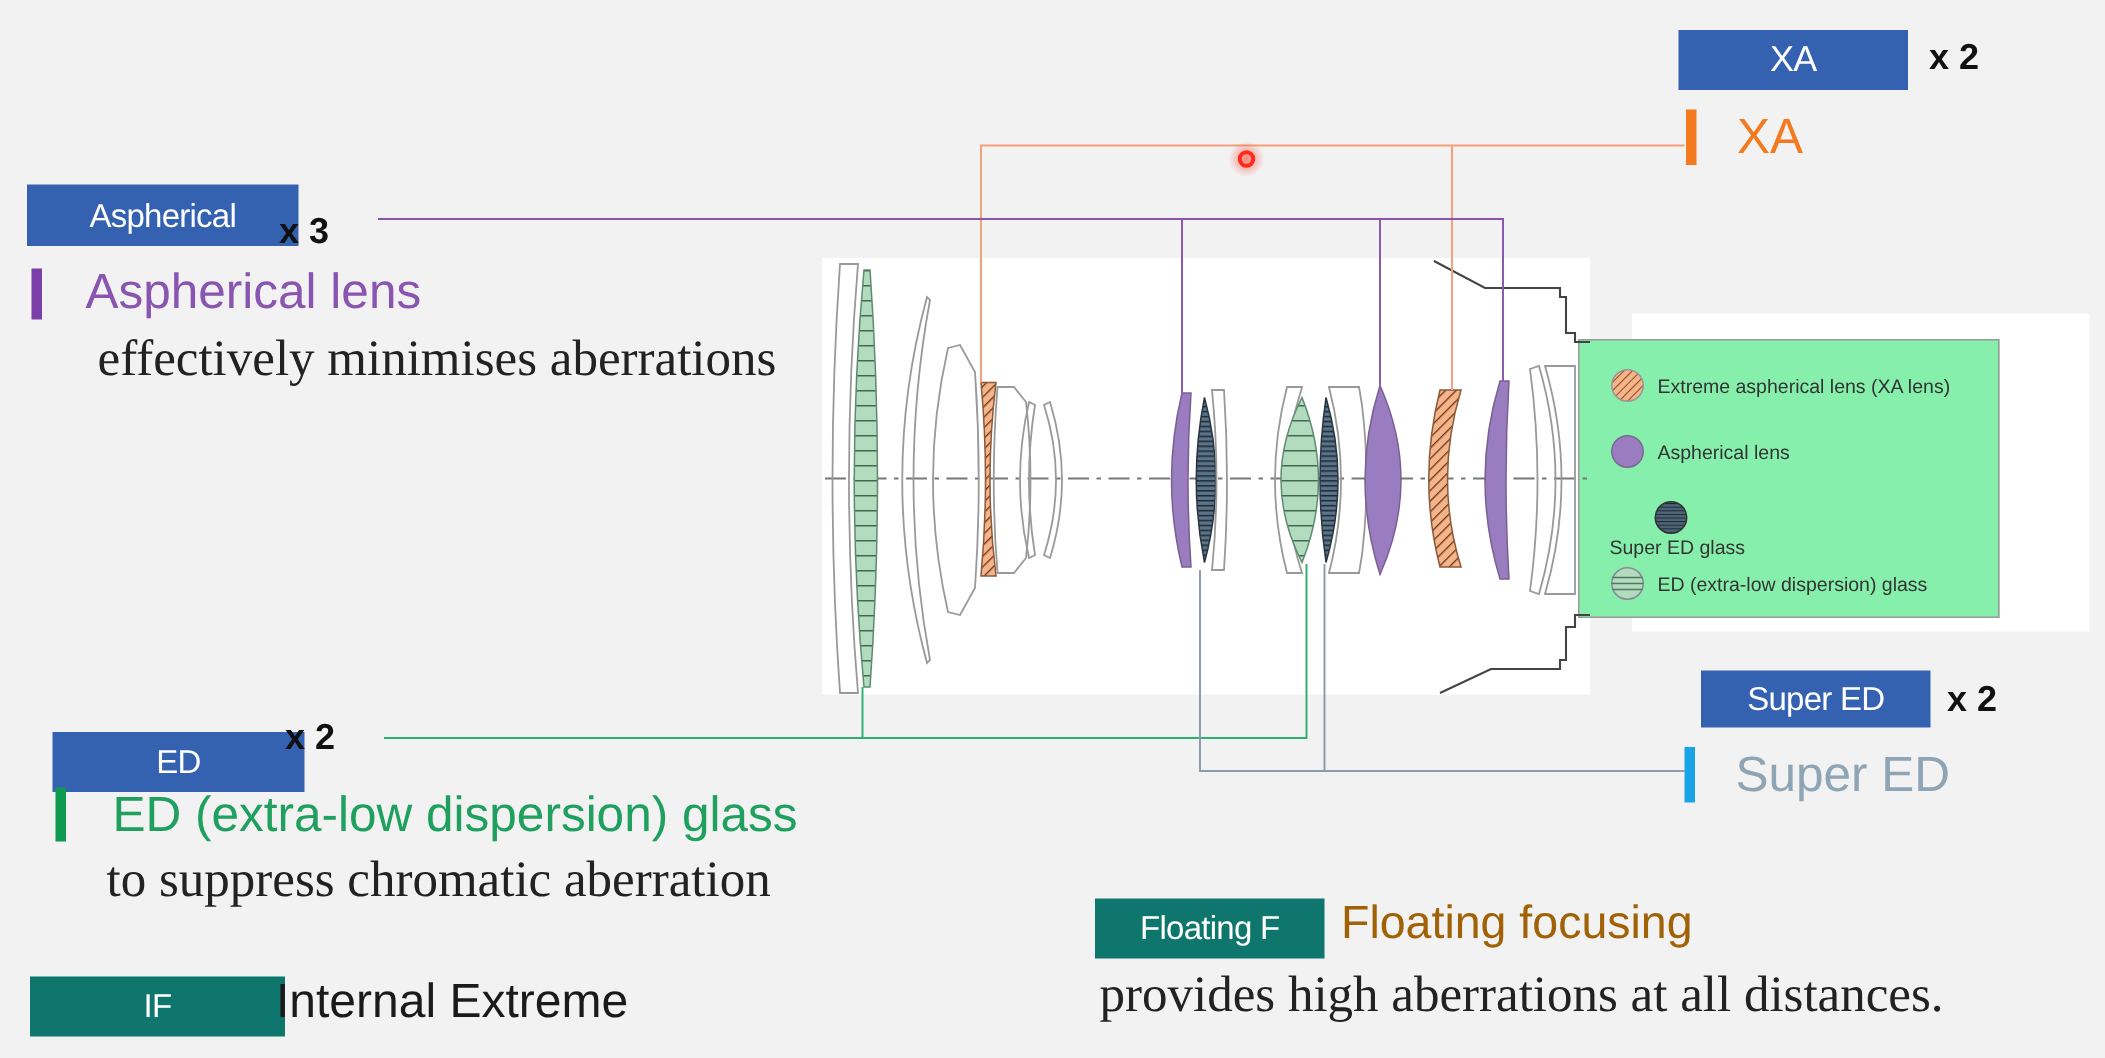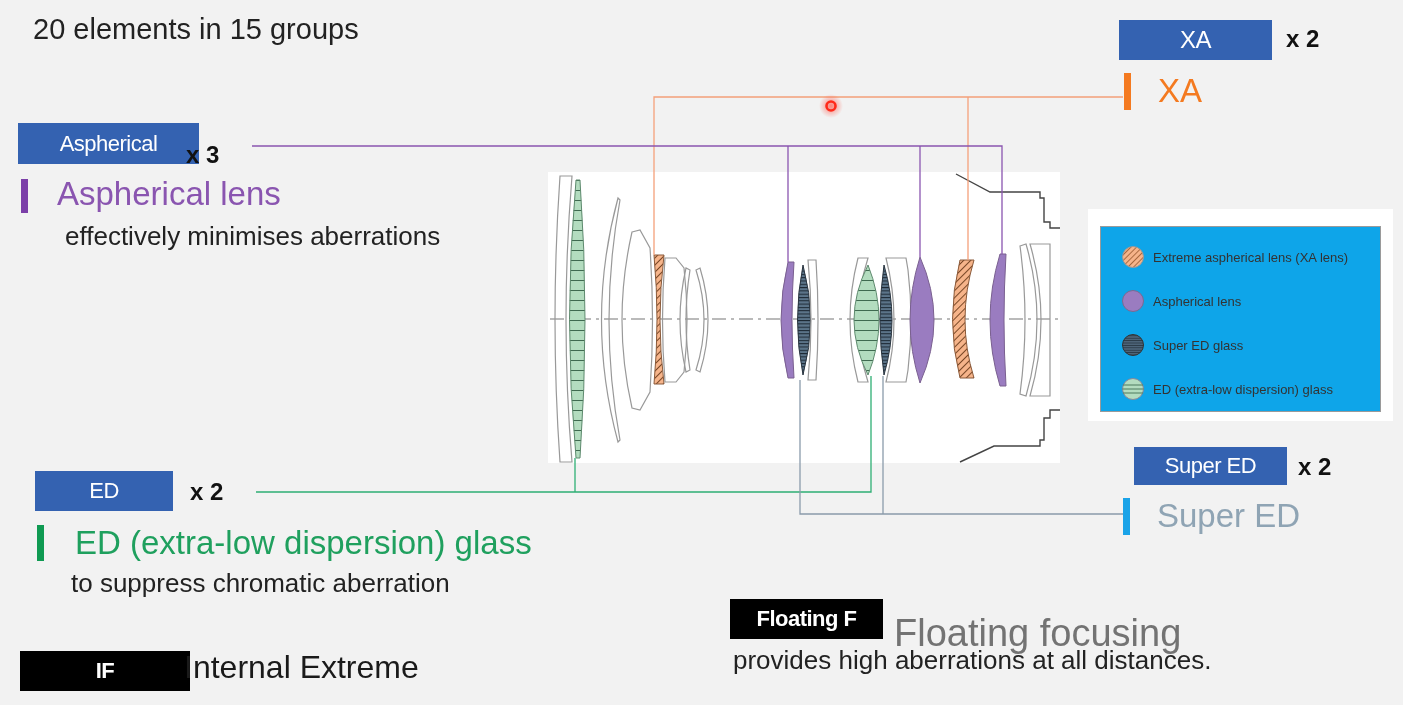--- a/index.html
+++ b/index.html
@@ -10,68 +10,67 @@
       color: #1a1a1a;
     }
     .abs { position: absolute; }
     .title { left: 33px; top: 10px; font-size: 29px; line-height: 38px; color: #222; }
     .badge {
       position: absolute; background: #3462b1; color: #fff;
       font-family: "Liberation Sans", sans-serif; font-size: 22px;
       display: flex; align-items: center; justify-content: center;
       letter-spacing: -0.5px;
     }
-    .badge.brown { background: #000000; font-weight: bold; }
+    .badge.brown { background: #0f766e; }
     .count { position: absolute; font-size: 24px; font-weight: bold; color: #111; }
     .bar { position: absolute; width: 7px; }
     .heading { position: absolute; font-size: 33px; }
-    .desc { position: absolute; font-size: 26px; color: #222; }
+    .desc { position: absolute; font-size: 34px; color: #222; font-family: Liberation Serif, serif; }
     .panel { position: absolute; background: #ffffff; }
     .legend-box {
-      position: absolute; left: 1100px; top: 226px; width: 279px; height: 184px;
-      border: 1.5px solid #9a9a9a; background: #0ea5e9; text-align: right;
+      position: absolute; left: 1052px; top: 226px; width: 279px; height: 184px;
+      border: 1.5px solid #9a9a9a; background: #86efac; text-align: right;
     }
     .legend-item { position: absolute; left: 20px; display: flex; align-items: center; font-size: 13px; color: #333; }
     .legend-item svg { margin-right: 8px; }
     svg.overlay { position: absolute; left: 0; top: 0; }
   </style>
 </head>
 <body>
 
 <div class="abs title">
-  <div>20 elements in 15 groups</div>
 </div>
 
 <div class="badge" style="left:18px;top:123px;width:181px;height:41px;">Aspherical</div>
 <div class="count" style="left:186px;top:130px;margin-top:11px;">x 3</div>
 <div class="bar" style="left:21px;top:179px;height:34px;background:#7b3fa8;"></div>
 <div class="heading" style="left:57px;top:175px;color:#8a55b0;">Aspherical lens</div>
 <div class="desc" style="left:65px;top:221px;">effectively minimises aberrations</div>
 
 <div class="badge" style="left:1119px;top:20px;width:153px;height:40px;font-size:24px;">XA</div>
 <div class="count" style="left:1286px;top:25px;">x 2</div>
 <div class="bar" style="left:1124px;top:73px;height:37px;background:#f47a20;"></div>
 <div class="heading" style="left:1158px;top:72px;color:#f47a20;">XA</div>
 
-<div class="badge" style="left:35px;top:471px;width:138px;height:40px;">ED</div>
+<div class="badge" style="left:35px;top:488px;width:168px;height:40px;">ED</div>
 <div class="count" style="left:190px;top:478px;">x 2</div>
 <div class="bar" style="left:37px;top:525px;height:36px;background:#0f9a52;"></div>
 <div class="heading" style="left:75px;top:524px;color:#1fa05e;">ED (extra-low dispersion) glass</div>
 <div class="desc" style="left:71px;top:568px;">to suppress chromatic aberration</div>
 
 <div class="badge" style="left:1134px;top:447px;width:153px;height:38px;">Super ED</div>
 <div class="count" style="left:1298px;top:453px;">x 2</div>
 <div class="bar" style="left:1123px;top:498px;height:37px;background:#1aa3e8;"></div>
 <div class="heading" style="left:1157px;top:497px;color:#8fa4b4;">Super ED</div>
 
 <div class="badge brown" style="left:20px;top:651px;width:170px;height:40px;">IF</div>
 <div class="heading" style="left:184px;top:649px;font-size:32px;color:#1a1a1a;">Internal Extreme</div>
 
 <div class="badge brown" style="left:730px;top:599px;width:153px;height:40px;">Floating F</div>
-<div class="heading" style="left:894px;top:597px;font-size:38px;color:#737373;margin-top:15px;">Floating focusing</div>
+<div class="heading" style="left:894px;top:597px;font-size:31px;color:#a16207;">Floating focusing</div>
 <div class="desc" style="left:733px;top:645px;">provides high aberrations at all distances.</div>
 
 <div class="panel" style="left:548px;top:172px;width:512px;height:291px;"></div>
 
 <div class="panel" style="left:1088px;top:209px;width:305px;height:212px;"></div>
 <div class="legend-box">
   <div class="legend-item" style="top:18px;">
     <svg width="24" height="24" viewBox="0 0 24 24">
       <defs>
           <pattern id="lhatch" width="4" height="4" patternUnits="userSpaceOnUse" patternTransform="rotate(45)">
@@ -82,21 +81,21 @@
       <circle cx="12" cy="12" r="10.5" fill="url(#lhatch)" stroke="#999" stroke-width="1"></circle>
     </svg>
     <span>Extreme aspherical lens (XA lens)</span>
   </div>
   <div class="legend-item" style="top:62px;">
     <svg width="24" height="24" viewBox="0 0 24 24">
       <circle cx="12" cy="12" r="10.5" fill="#9a7cc0" stroke="#7a6a90" stroke-width="1"></circle>
     </svg>
     <span>Aspherical lens</span>
   </div>
-  <div class="legend-item" style="top:106px;">
+  <div class="legend-item" style="top:106px;flex-direction:column;">
     <svg width="24" height="24" viewBox="0 0 24 24">
       <defs>
           <pattern id="lsed" width="4" height="2.4" patternUnits="userSpaceOnUse">
             <rect width="4" height="2.4" fill="#4d6478"></rect>
             <line x1="0" y1="0.3" x2="4" y2="0.3" stroke="#1e2a36" stroke-width="0.8"></line>
           </pattern>
         </defs>
       <circle cx="12" cy="12" r="10.5" fill="url(#lsed)" stroke="#333" stroke-width="1"></circle>
     </svg>
     <span>Super ED glass</span>

